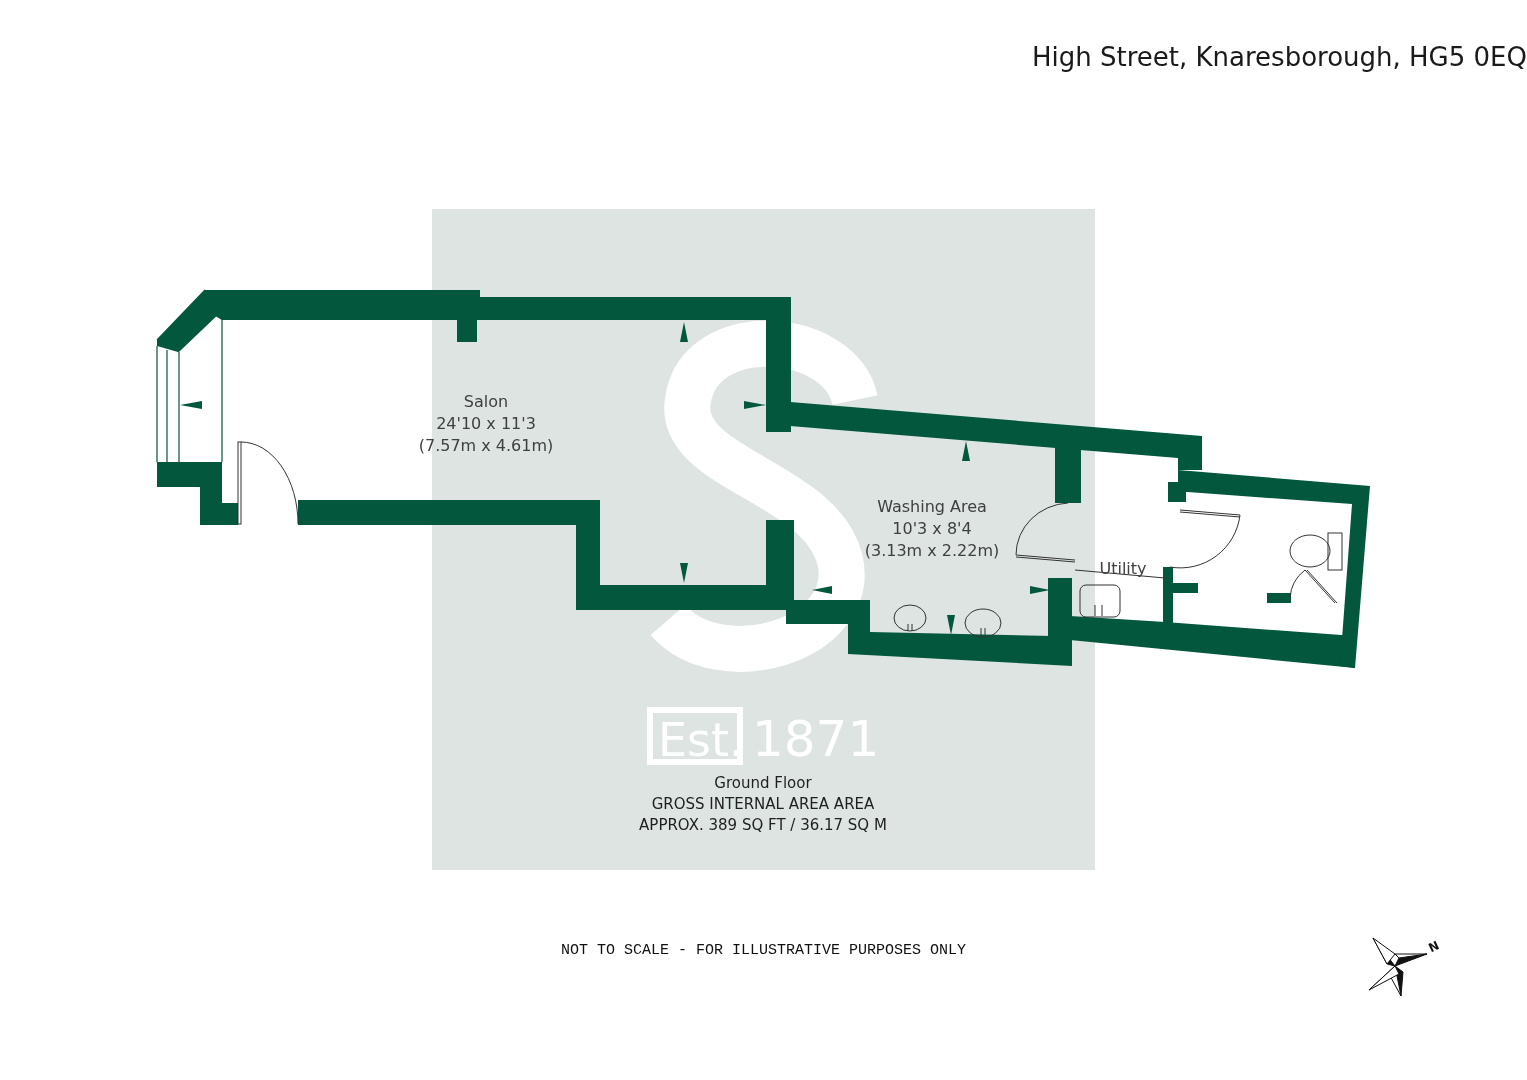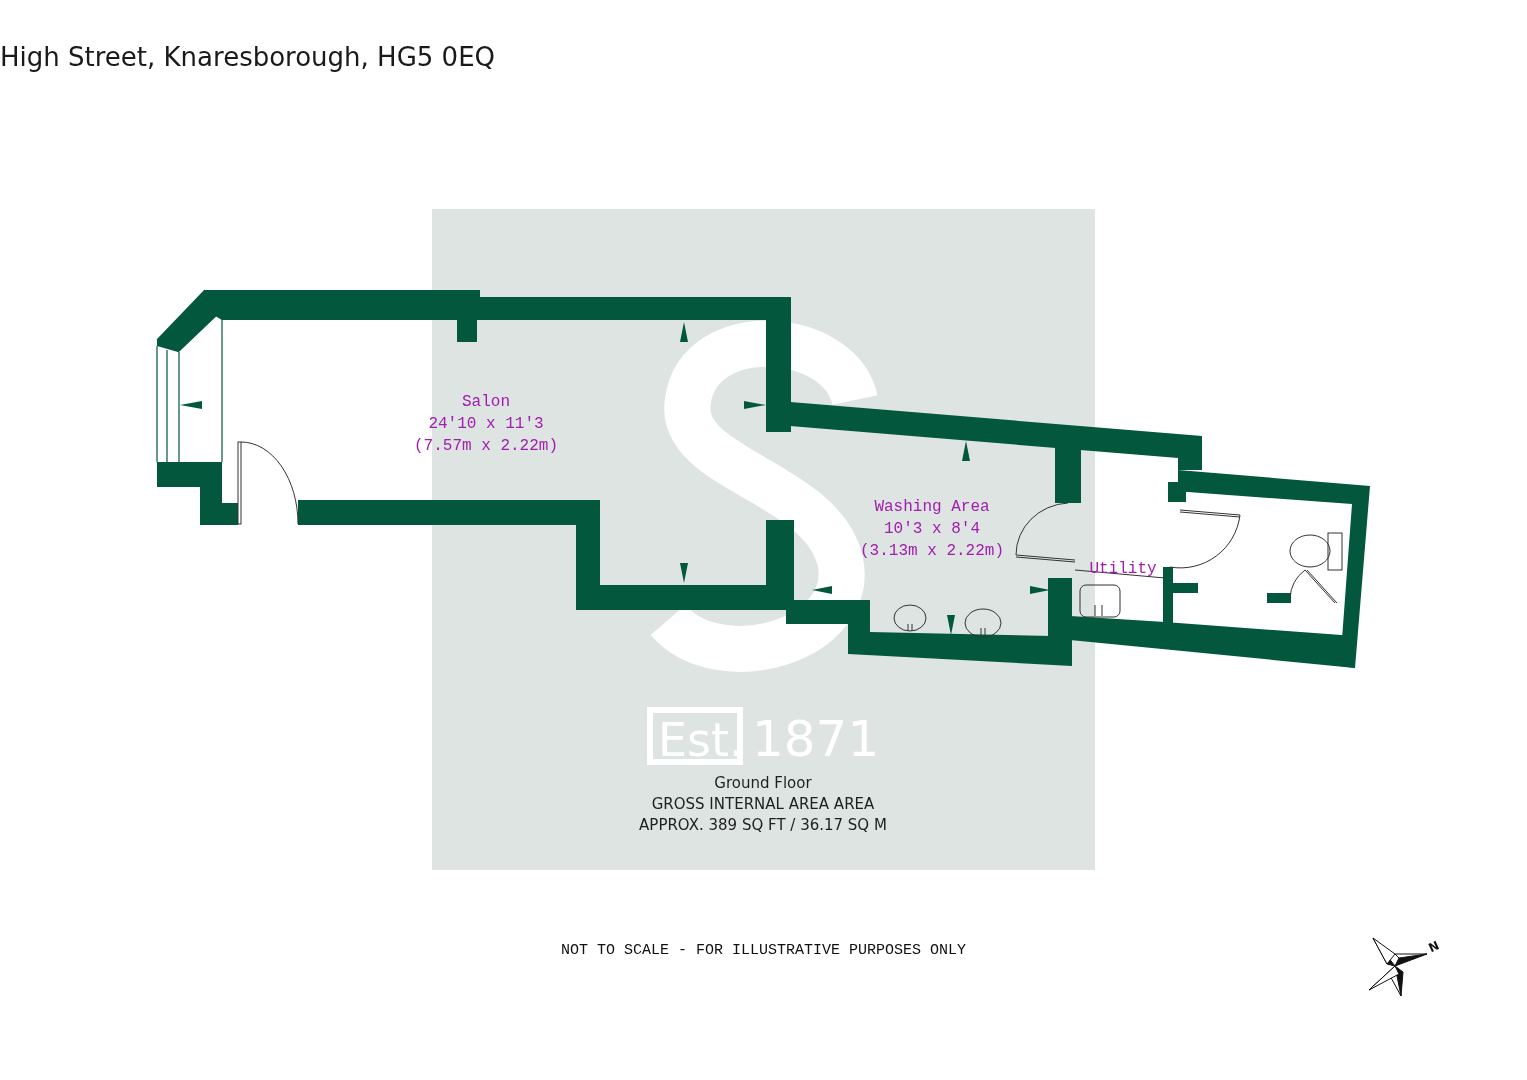--- a/index.html
+++ b/index.html
@@ -1,21 +1,21 @@
 <!DOCTYPE html>
 <html><head>
   <meta charset="utf-8">
   <style>
     html, body { margin: 0; padding: 0; background: #ffffff; }
     body { width: 1527px; height: 1080px; position: relative; overflow: hidden;
            font-family: "DejaVu Sans", "Liberation Sans", sans-serif; color: #1a1a1a; }
-    .title { position: absolute; top: 42px; left: 0; width: 1527px; text-align: left;
+    .title { position: absolute; top: 42px; left: 0; width: 1527px; text-align: right;
              font-size: 26px; letter-spacing: 0px; }
     .plan { position: absolute; left: 0; top: 0; }
-    .room-label { position: absolute; text-align: center; font-size: 16px; line-height: 22px; color: #a21caf; font-family: Liberation Mono, monospace; }
+    .room-label { position: absolute; text-align: center; font-size: 16px; line-height: 22px; color: #404040; }
     .floor-info { position: absolute; left: 613px; top: 773px; width: 300px; text-align: center;
                   font-size: 15px; line-height: 21px; color: #1f1f1f; }
     .footer { position: absolute; top: 940px; left: 0; width: 1527px; text-align: center;
               font-family: Liberation Mono, monospace; font-size: 15px; line-height: 22.5px; color: #111; }
     .compass { position: absolute; left: 1365px; top: 930px; }
   </style>
 </head>
 <body>
 
 <div class="title">High Street, Knaresborough, HG5 0EQ</div>
@@ -114,21 +114,21 @@
     <polygon points="966,441 962,461 970,461"></polygon>
     <polygon points="812,590 832,586 832,594"></polygon>
     <polygon points="1050,590 1030,586 1030,594"></polygon>
     <polygon points="951,635 947,615 955,615"></polygon>
   </g>
 </svg>
 
 <div class="room-label" style="left:386px; top:391px; width:200px;">
   <div>Salon</div>
   <div>24'10 x 11'3</div>
-  <div>(7.57m x 2.22m)</div>
+  <div>(7.57m x 4.61m)</div>
 </div>
 
 <div class="room-label" style="left:832px; top:496px; width:200px;">
   <div>Washing Area</div>
   <div>10'3 x 8'4</div>
   <div>(3.13m x 2.22m)</div>
 </div>
 
 <div class="room-label" style="left:1083px; top:526px; width:80px;margin-top:32px;">
   <div>Utility</div>

